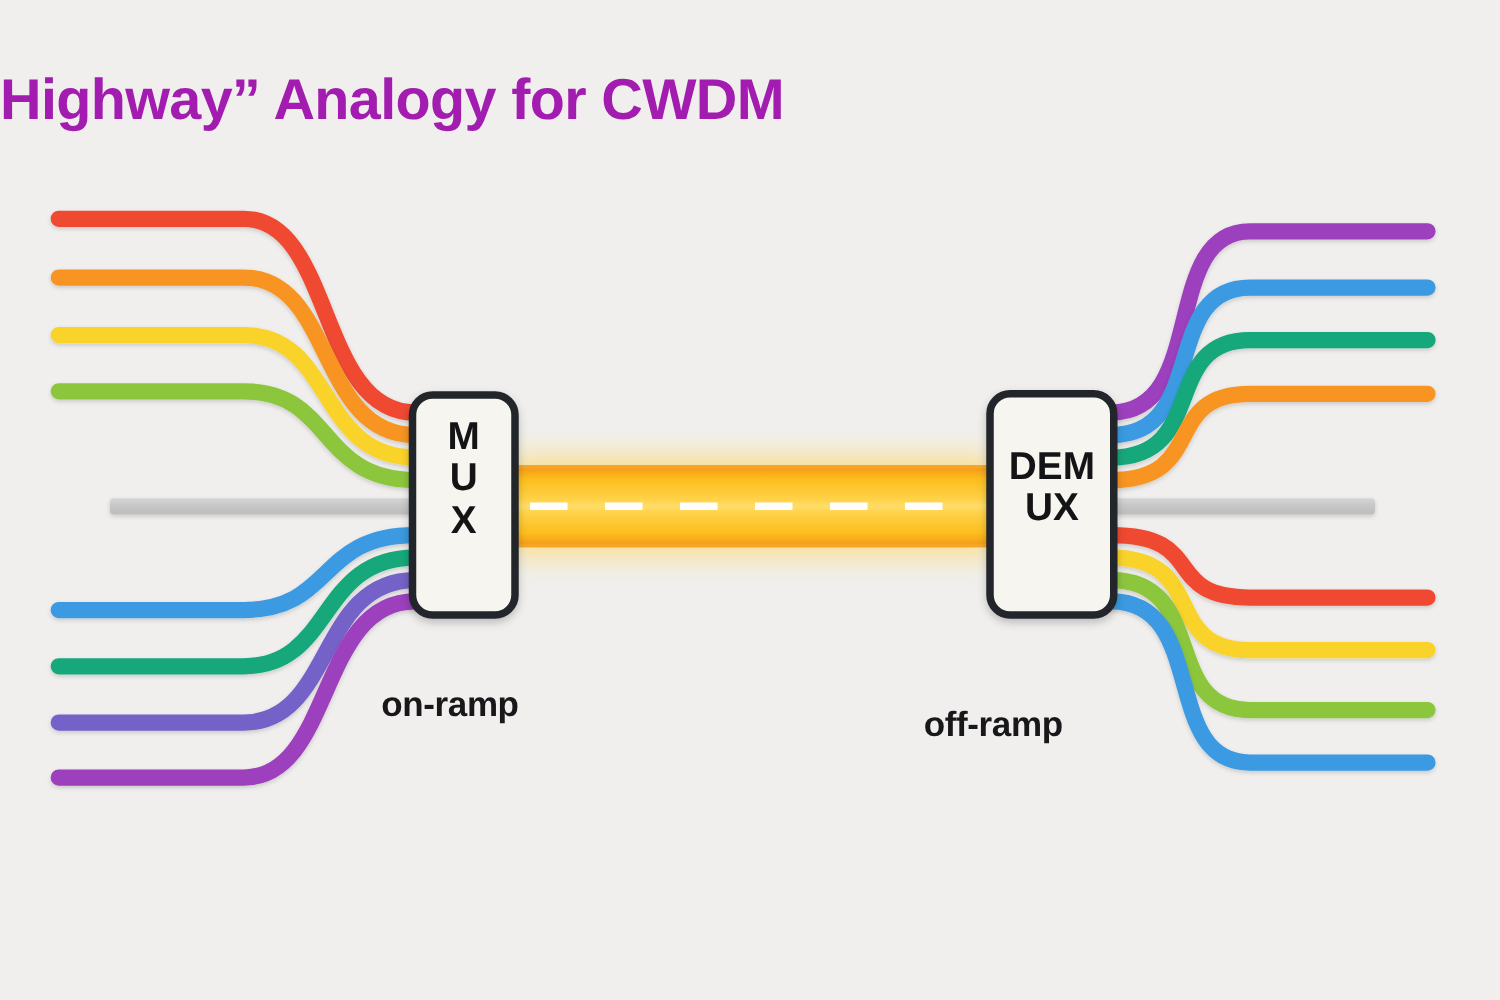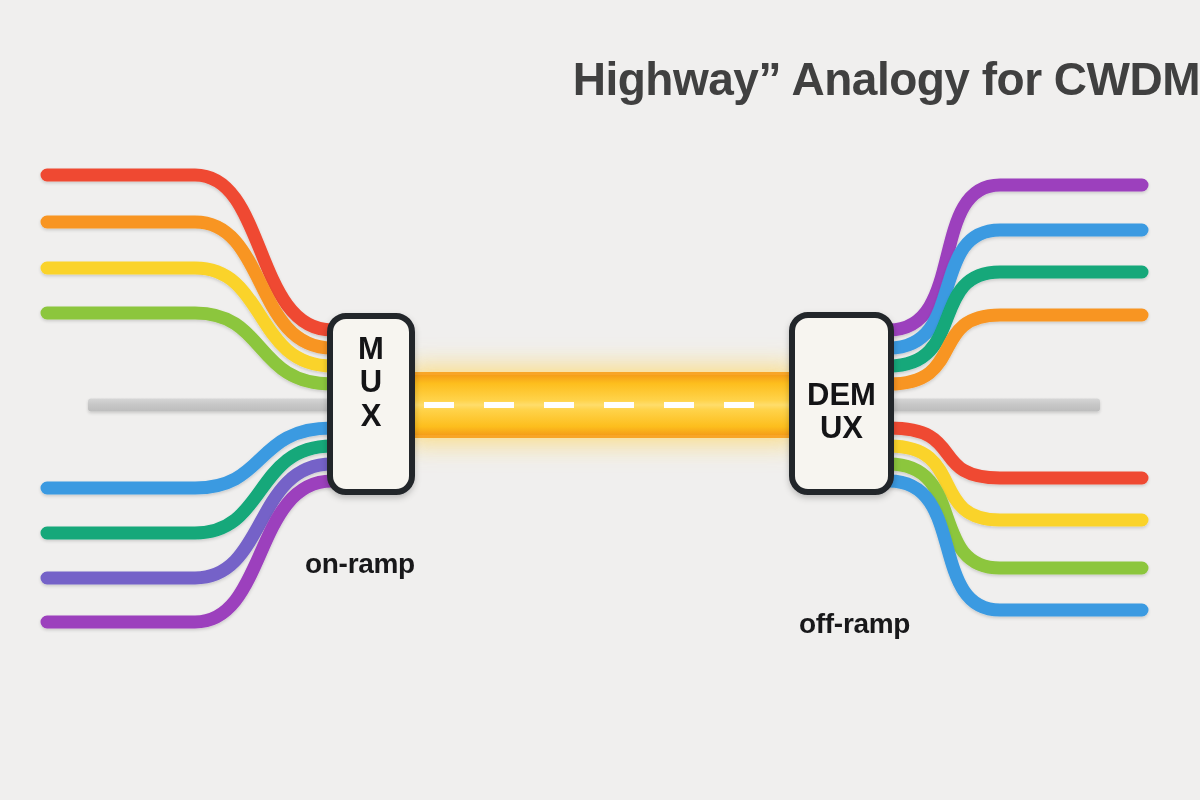--- a/index.html
+++ b/index.html
@@ -23,59 +23,59 @@
     left: 0;
     top: 0;
     width: 1200px;
     height: 800px;
   }
   .title {
     position: absolute;
     left: 0;
     top: 52px;
     width: 1200px;
-    text-align: right;
+    text-align: left;
     font-size: 46px;
     font-weight: bold;
     letter-spacing: -0.5px;
-    color: #404040;
+    color: #a21caf;
     font-family: "Liberation Sans", sans-serif;
   }
   .ramp-label {
     position: absolute;
     font-size: 28px;
     font-weight: bold;
     color: #18181a;
     letter-spacing: -0.3px;
     font-family: "Liberation Sans", sans-serif;
     white-space: nowrap;
   }
   #on-ramp-label { left: 305px; top: 548px; }
-  #off-ramp-label { left: 799px; top: 564px; margin-top: 44px; }
+  #off-ramp-label { left: 739px; top: 564px; }
 
   .node-label {
     position: absolute;
     text-align: center;
     font-weight: bold;
     color: #141416;
     font-family: "Liberation Sans", sans-serif;
     line-height: 1.08;
     pointer-events: none;
   }
   #mux-label {
     left: 330px;
     top: 332px;
     width: 82px;
     font-size: 31px;
     letter-spacing: 0px;
   }
   #mux-label span { display: block; }
   #demux-label {
     left: 792px;
-    top: 378px;
+    top: 356px;
     width: 99px;
     font-size: 31px;
   }
   #demux-label span { display: block; }
 </style>
 </head>
 <body style="background: rgb(240, 239, 238);">
 
 <div id="stage" style="background: rgb(240, 239, 238);">
 

